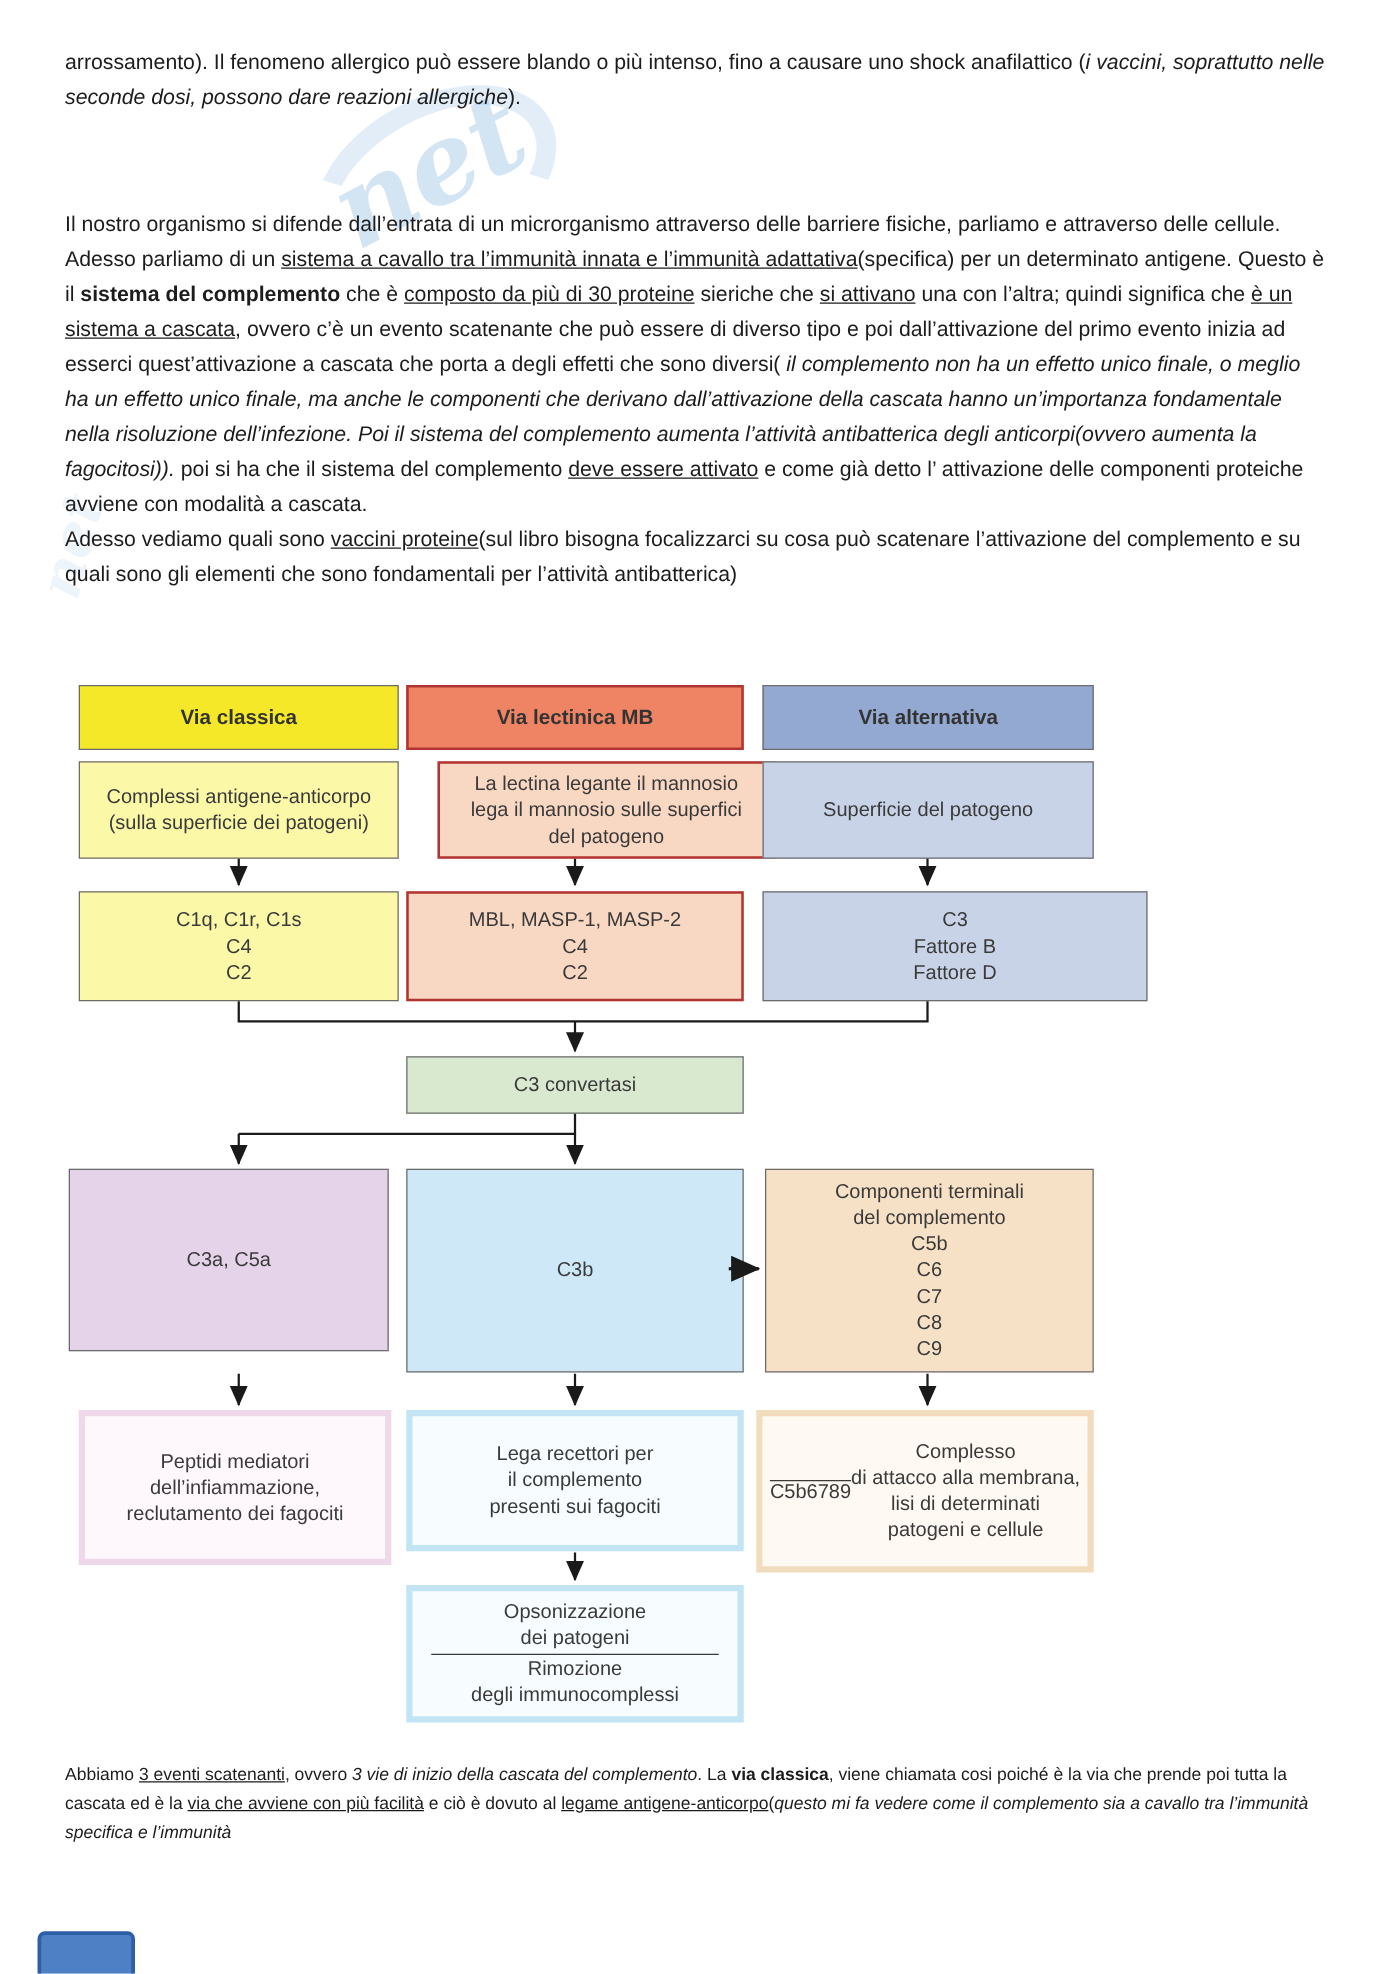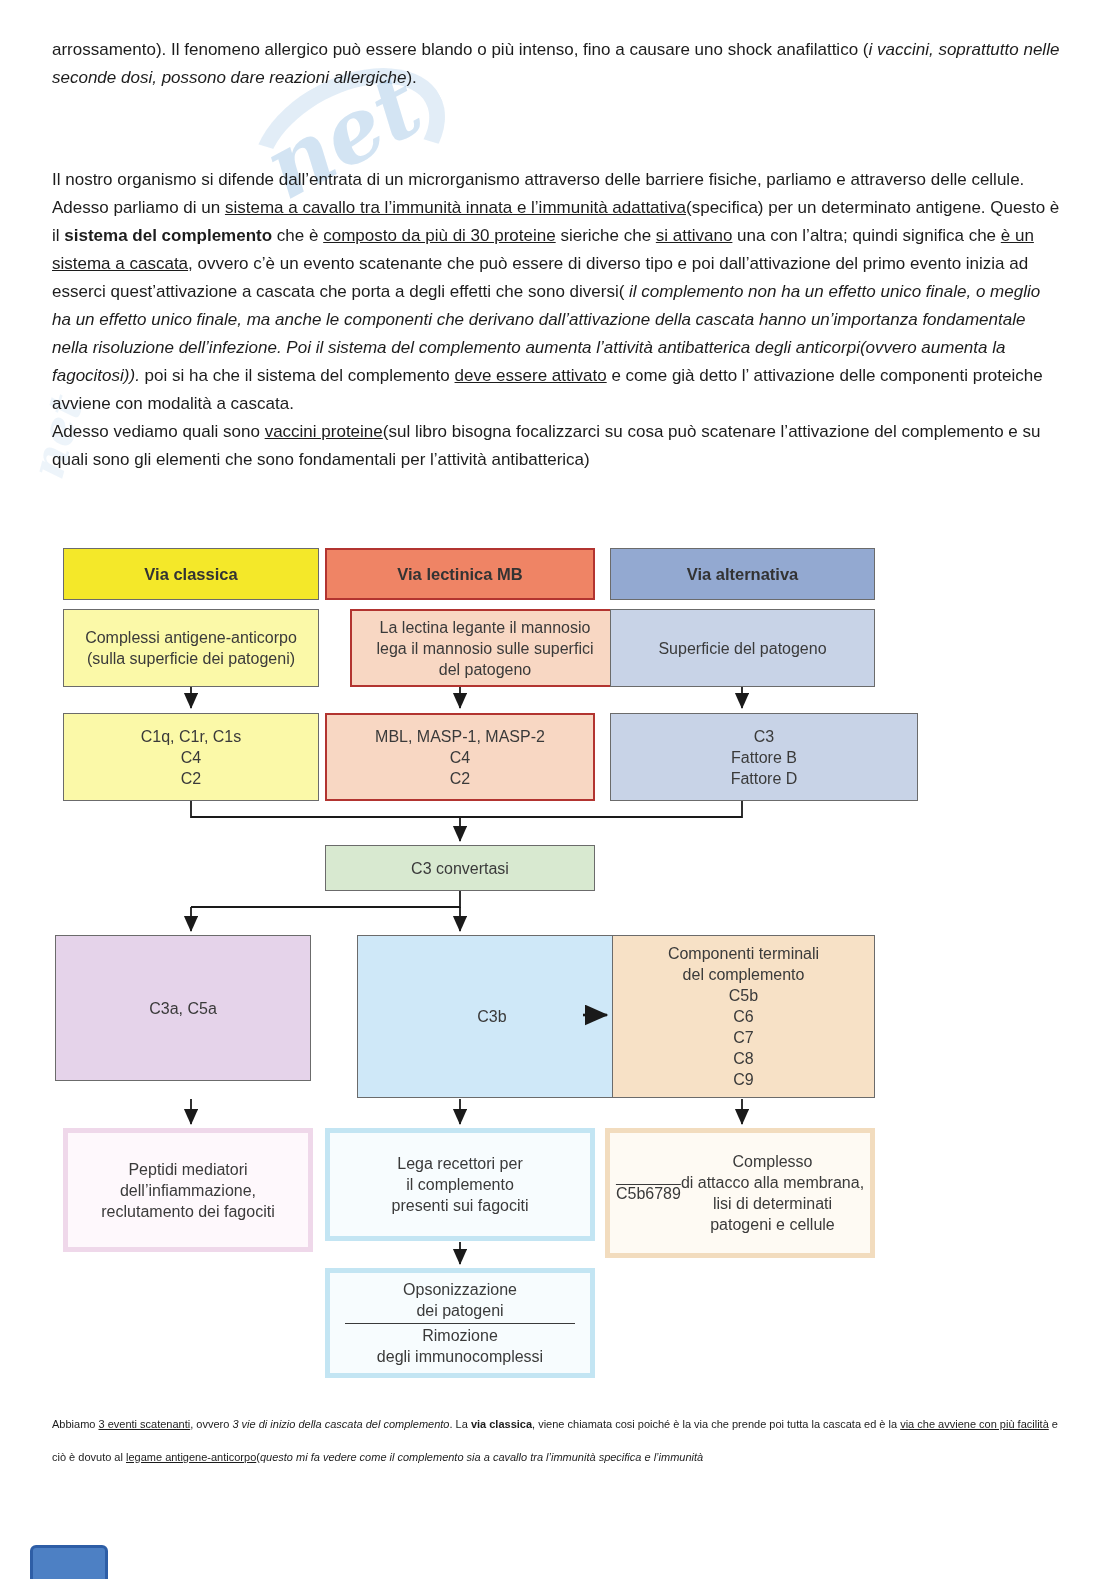--- a/index.html
+++ b/index.html
@@ -3,21 +3,21 @@
 <meta charset="utf-8">
 <style>
   html,body { margin:0; padding:0; background:#ffffff; }
   .page {
     position:relative; width:1116px; height:1579px; background:#ffffff;
     font-family:"Liberation Sans", sans-serif; color:#1c1c1c; overflow:hidden;
   }
   
   .textblock { position:absolute; left:52px; width:1010px; z-index:2; }
   .para { font-size:17px; line-height:28px; margin:0; text-align:left; }
-  .para-bottom { font-size:11px; line-height:33px; margin:0; }
+  .para-bottom { font-size:14px; line-height:23px; margin:0; }
   .b { font-weight:bold; }
   .i { font-style:italic; }
   .u { text-decoration:underline; }
   .o { text-decoration:overline; }
   
   .wm-swoosh {
     position:absolute; left:245px; top:78px; width:175px; height:100px; z-index:1;
     border:16px solid rgba(125,175,220,0.22); border-radius:50%;
     border-left-color:transparent; border-bottom-color:transparent;
     transform:rotate(-28deg);
@@ -48,21 +48,21 @@
   .hdr { font-weight:bold; font-size:16.5px; color:#333; }
   .f-yellow      { background:var(--header_yellow,#f4e829); }
   .f-paleyellow  { background:var(--pale_yellow,#fbf9a8); }
   .f-orange      { background:var(--header_orange,#ef8465); }
   .f-paleorange  { background:var(--pale_orange,#f8d7c3); }
   .red-border    { border:2.5px solid var(--red_border,#b23430); }
   .f-blue        { background:var(--header_blue,#93a9d1); }
   .f-paleblue    { background:var(--pale_blue,#c8d3e7); }
   .f-green       { background:var(--green,#d8e9d0); }
   .f-lilac       { background:var(--lilac,#e5d3ea); }
-  .f-lightblue   { background:var(--light_blue,#cfe8f8);margin-left:32px; }
+  .f-lightblue   { background:var(--light_blue,#cfe8f8); }
   .f-peach       { background:var(--peach,#f7e1c6); }
   .thick-pink { border:5px solid var(--pink_border,#efd8ea); background:#fef8fc; }
   .thick-blue { border:5px solid var(--blue_border,#c3e5f3); background:#f7fcfe; }
   .thick-tan  { border:5px solid var(--tan_border,#f2dcbe); background:#fefaf3; }
   .opso-col { flex-direction:column; align-items:stretch; padding:4px 8px; }
   .opso-col .cell { flex:1; display:flex; align-items:center; justify-content:center; }
   .divider { border-top:1.5px solid #3a3a3a; width:94%; margin:0 auto; }
   .connectors { position:absolute; left:0; top:0; pointer-events:none; }
 </style>
 </head>

